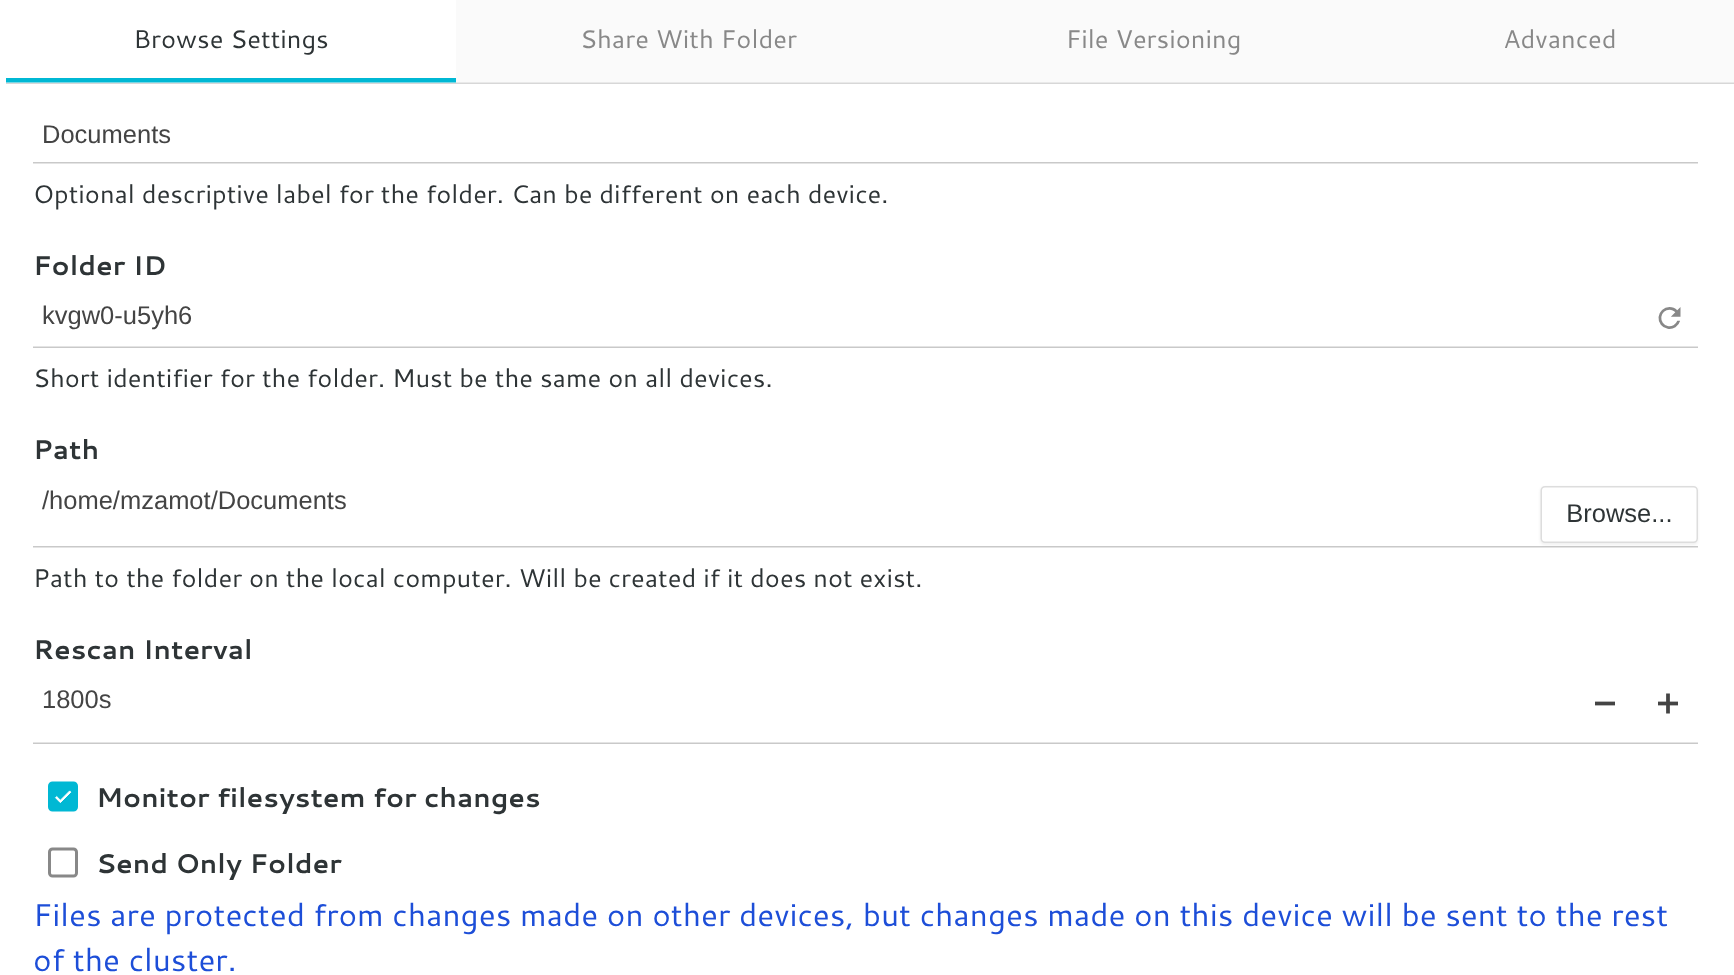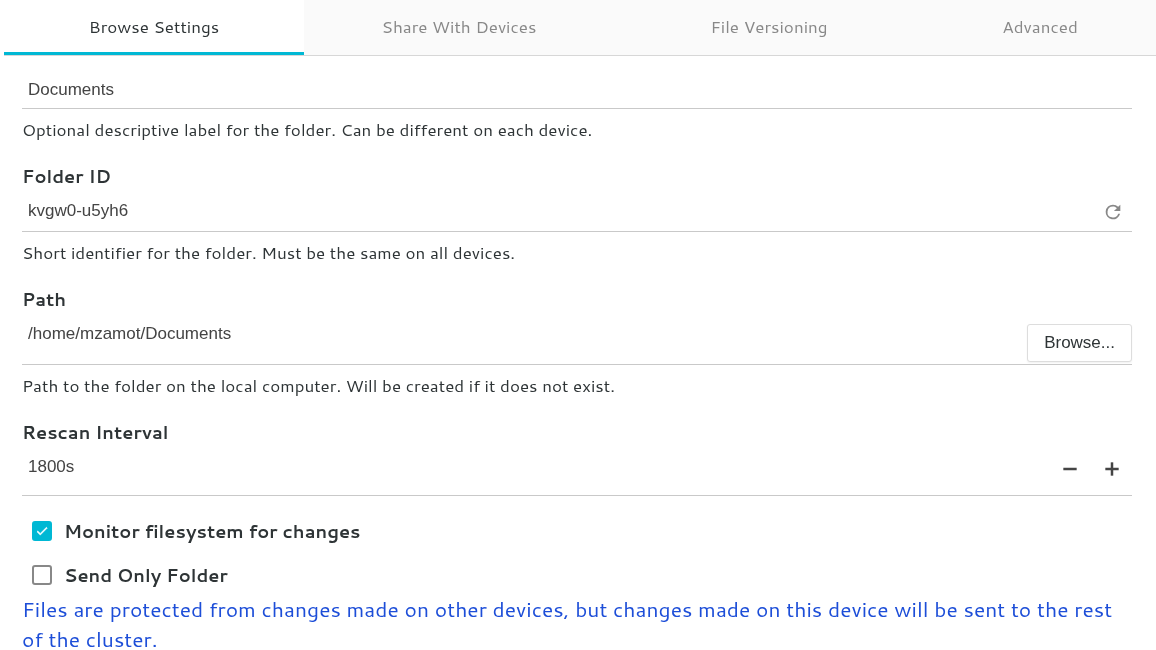--- a/index.html
+++ b/index.html
@@ -158,21 +158,21 @@
     padding-bottom: 14px;
   }
 </style>
 </head>
 <body>
 
 <div class="container">
 
   <div class="tabs">
     <div class="tab tab1 active">Browse Settings</div>
-    <div class="tab tab2">Share With Devices</div>
+    <div class="tab tab2">Share With Folder</div>
     <div class="tab tab3">File Versioning</div>
     <div class="tab tab4">Advanced</div>
   </div>
 
   <div class="content">
 
     <div class="field-group">
       <div class="input-row">
         <input class="input-value" type="text" value="Documents" style="">
       </div>

